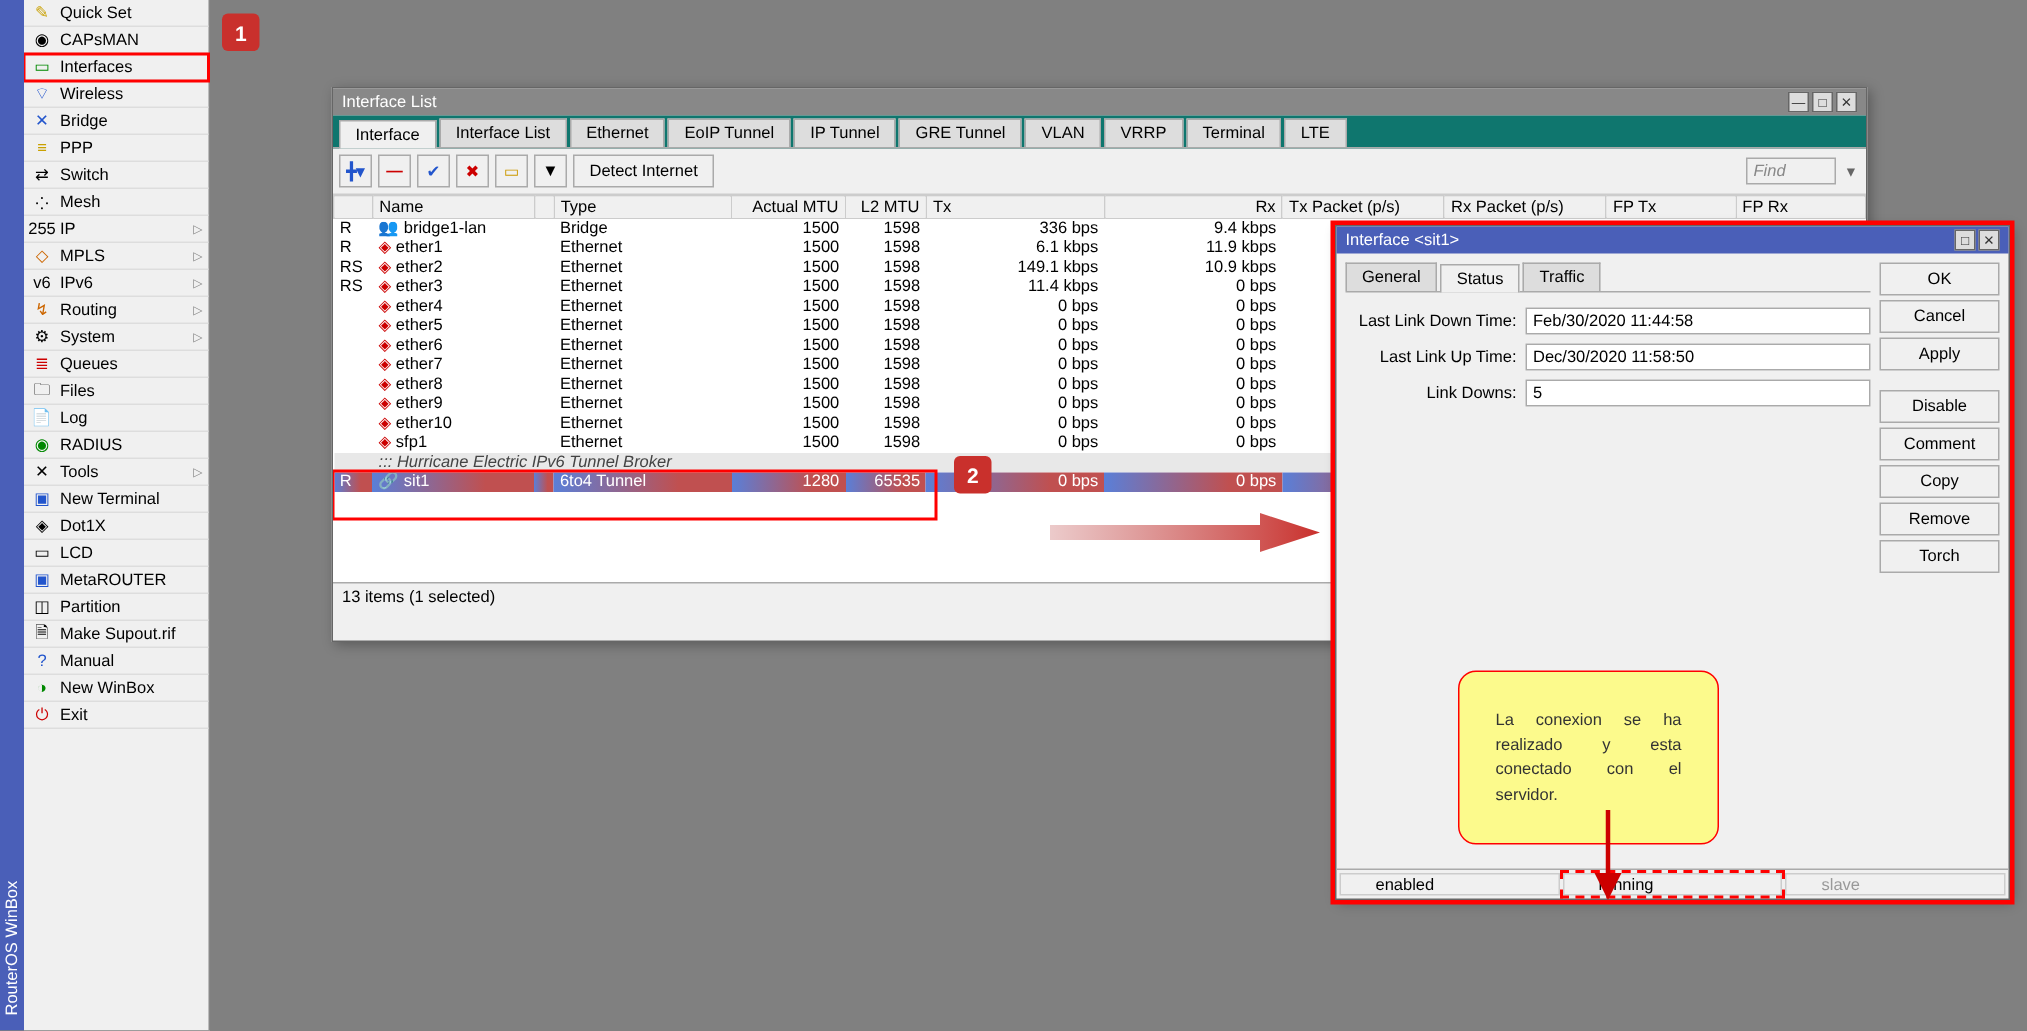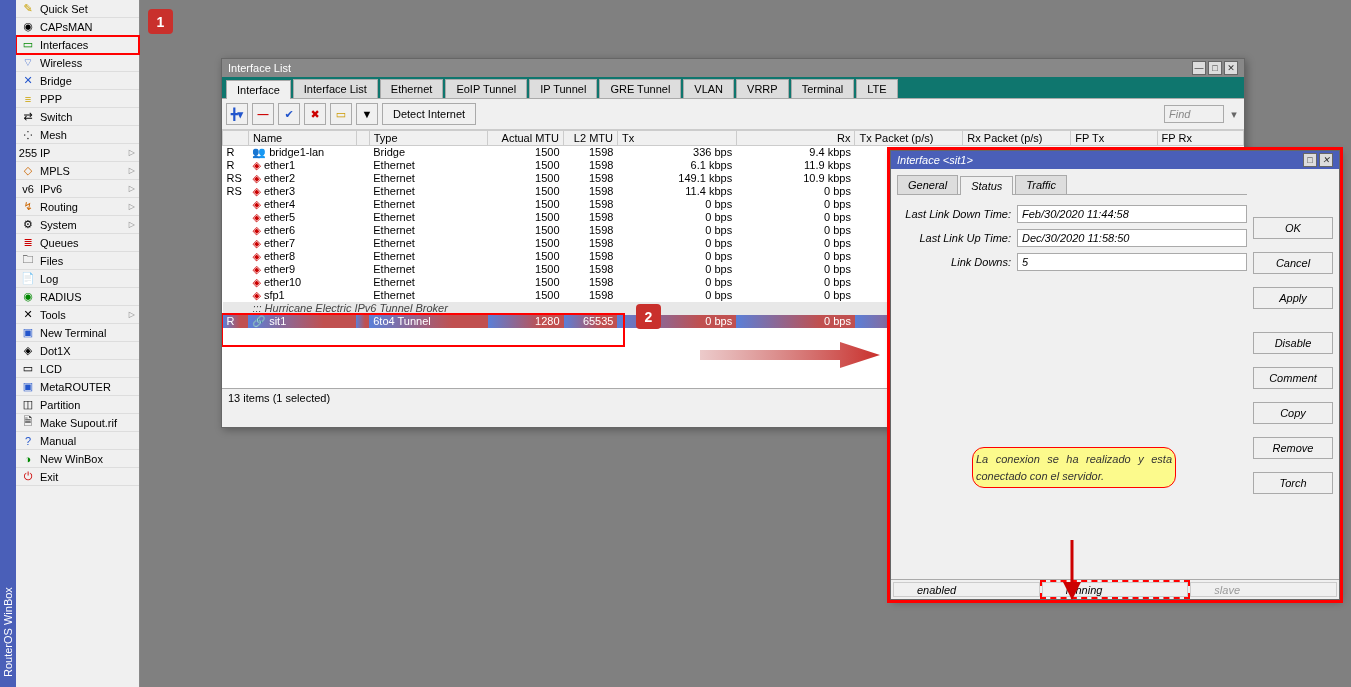--- a/index.html
+++ b/index.html
@@ -43,38 +43,38 @@
 .table td.num { text-align: right; }
 .comment-row td { background: #e8e8e8; color: #444; font-style: italic; }
 .selected-row td { background: linear-gradient(to right, #5a7fd8, #c05050 70%); color: white; }
 .highlight-box1 { position: absolute; outline: 2px solid red; pointer-events: none; z-index: 4; }
 .status-bar { border-top: 1px solid #aaa; padding: 2px 6px; background: #f0f0f0; height: 18px; display: flex; align-items: center; }
 
 
 .arrow-overlay { position: absolute; left: 700px; top: 340px; width: 180px; height: 30px; z-index: 6; }
 
 
-.detail-window { left: 890px; top: 150px; width: 450px; height: 450px; z-index: 10; outline: 3px solid red; font-style: italic; }
+.detail-window { left: 890px; top: 150px; width: 450px; height: 450px; z-index: 10; outline: 3px solid red; }
 .detail-body { display: flex; padding: 6px; gap: 6px; height: calc(100% - 38px); }
 .detail-left { flex: 1; }
-.detail-right { width: 80px; display: flex; flex-direction: column; gap: 13px; margin-top: 42px; }
+.detail-right { width: 80px; display: flex; flex-direction: column; gap: 3px; }
 .detail-tabs { display: flex; border-bottom: 1px solid #aaa; margin-bottom: 10px; }
 .detail-tab { padding: 3px 10px; border: 1px solid #aaa; border-bottom: none; margin-right: 2px; background: #ddd; cursor: pointer; }
 .detail-tab.active { background: #f0f0f0; position: relative; top: 1px; }
 .form-row { display: flex; align-items: center; margin-bottom: 6px; }
 .form-label { width: 120px; text-align: right; padding-right: 6px; }
 .form-input { flex: 1; height: 18px; border: 1px solid #aaa; background: white; padding: 0 4px; display: flex; align-items: center; }
 .action-btn { height: 22px; border: 1px solid #aaa; background: #f0f0f0; cursor: pointer; display: flex; align-items: center; justify-content: center; }
 .detail-status-bar { display: flex; border-top: 1px solid #aaa; padding: 2px; gap: 2px; height: 20px; }
 .status-cell { border: 1px solid #ccc; padding: 1px 23px; flex: 1; display: flex; align-items: center; }
 .status-cell.running { outline: 2px dashed red; }
 .status-cell.slave { color: #999; }
 
 
-.callout { position: absolute; left: 75px; top: 272px; width: 204px; background: #fcfa8c; border: 1px solid red; border-radius: 12px; padding: 3px; color: #333; z-index: 11; line-height: 1.5; text-align: justify; }
+.callout { position: absolute; left: 75px; top: 272px; width: 174px; background: #fcfa8c; border: 1px solid red; border-radius: 12px; padding: 24px; color: #333; z-index: 11; line-height: 1.5; text-align: justify; }
 .callout-arrow { position: absolute; left: 160px; top: 365px; z-index: 11; }
 
 
 .ic-yellow{color:#c9a000}.ic-green{color:#008800}.ic-blue{color:#2255cc}.ic-red{color:#cc0000}.ic-orange{color:#cc6600}
 </style>
 </head>
 <body>
 
 <div class="sidebar-container">
   <div class="vertical-title">RouterOS WinBox</div>

